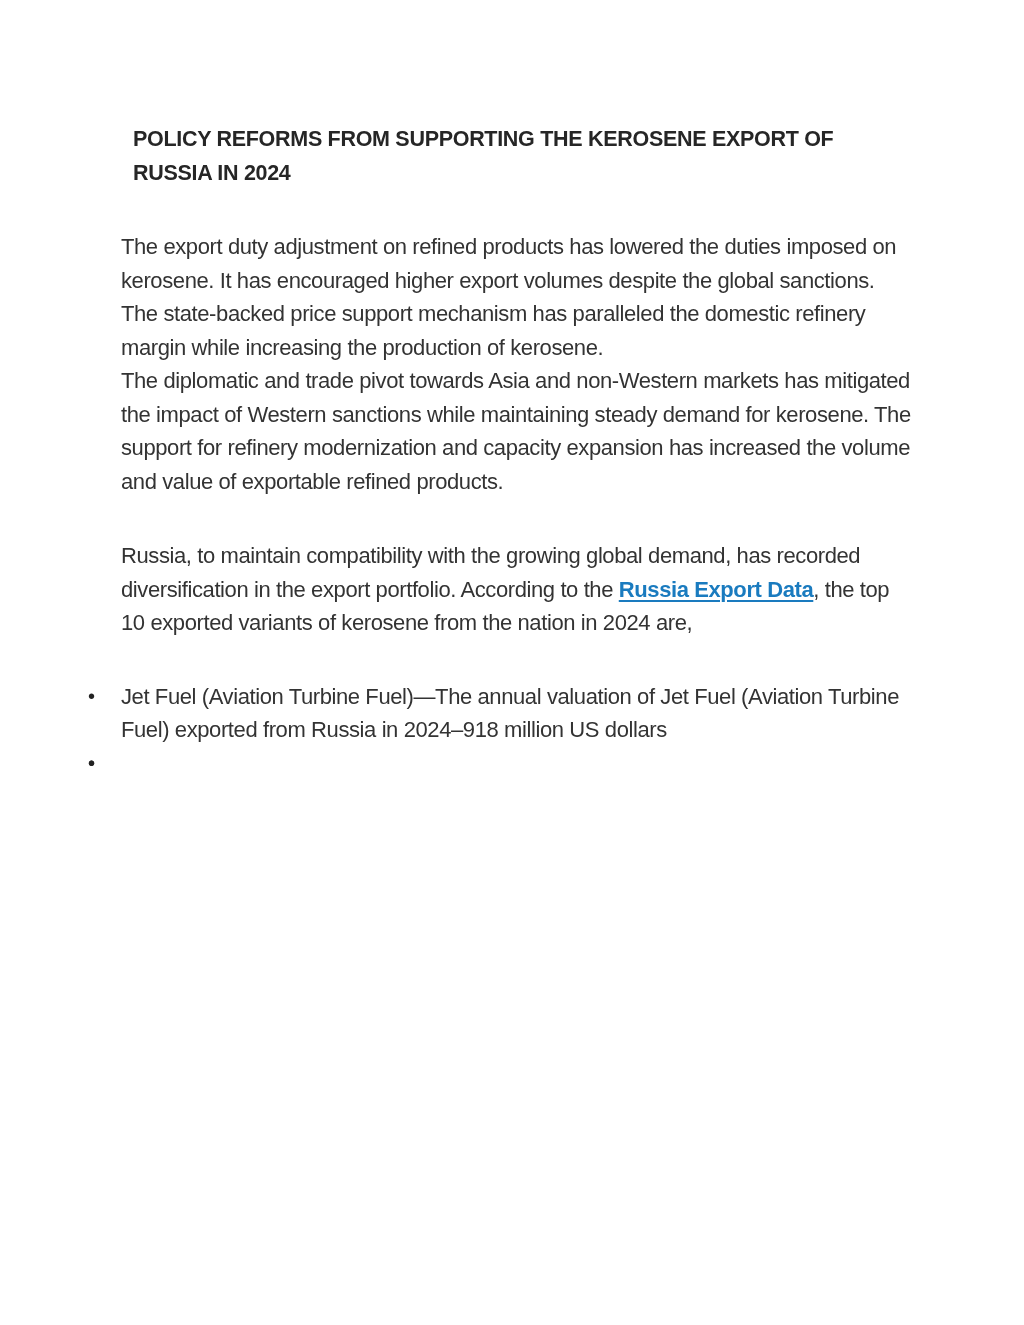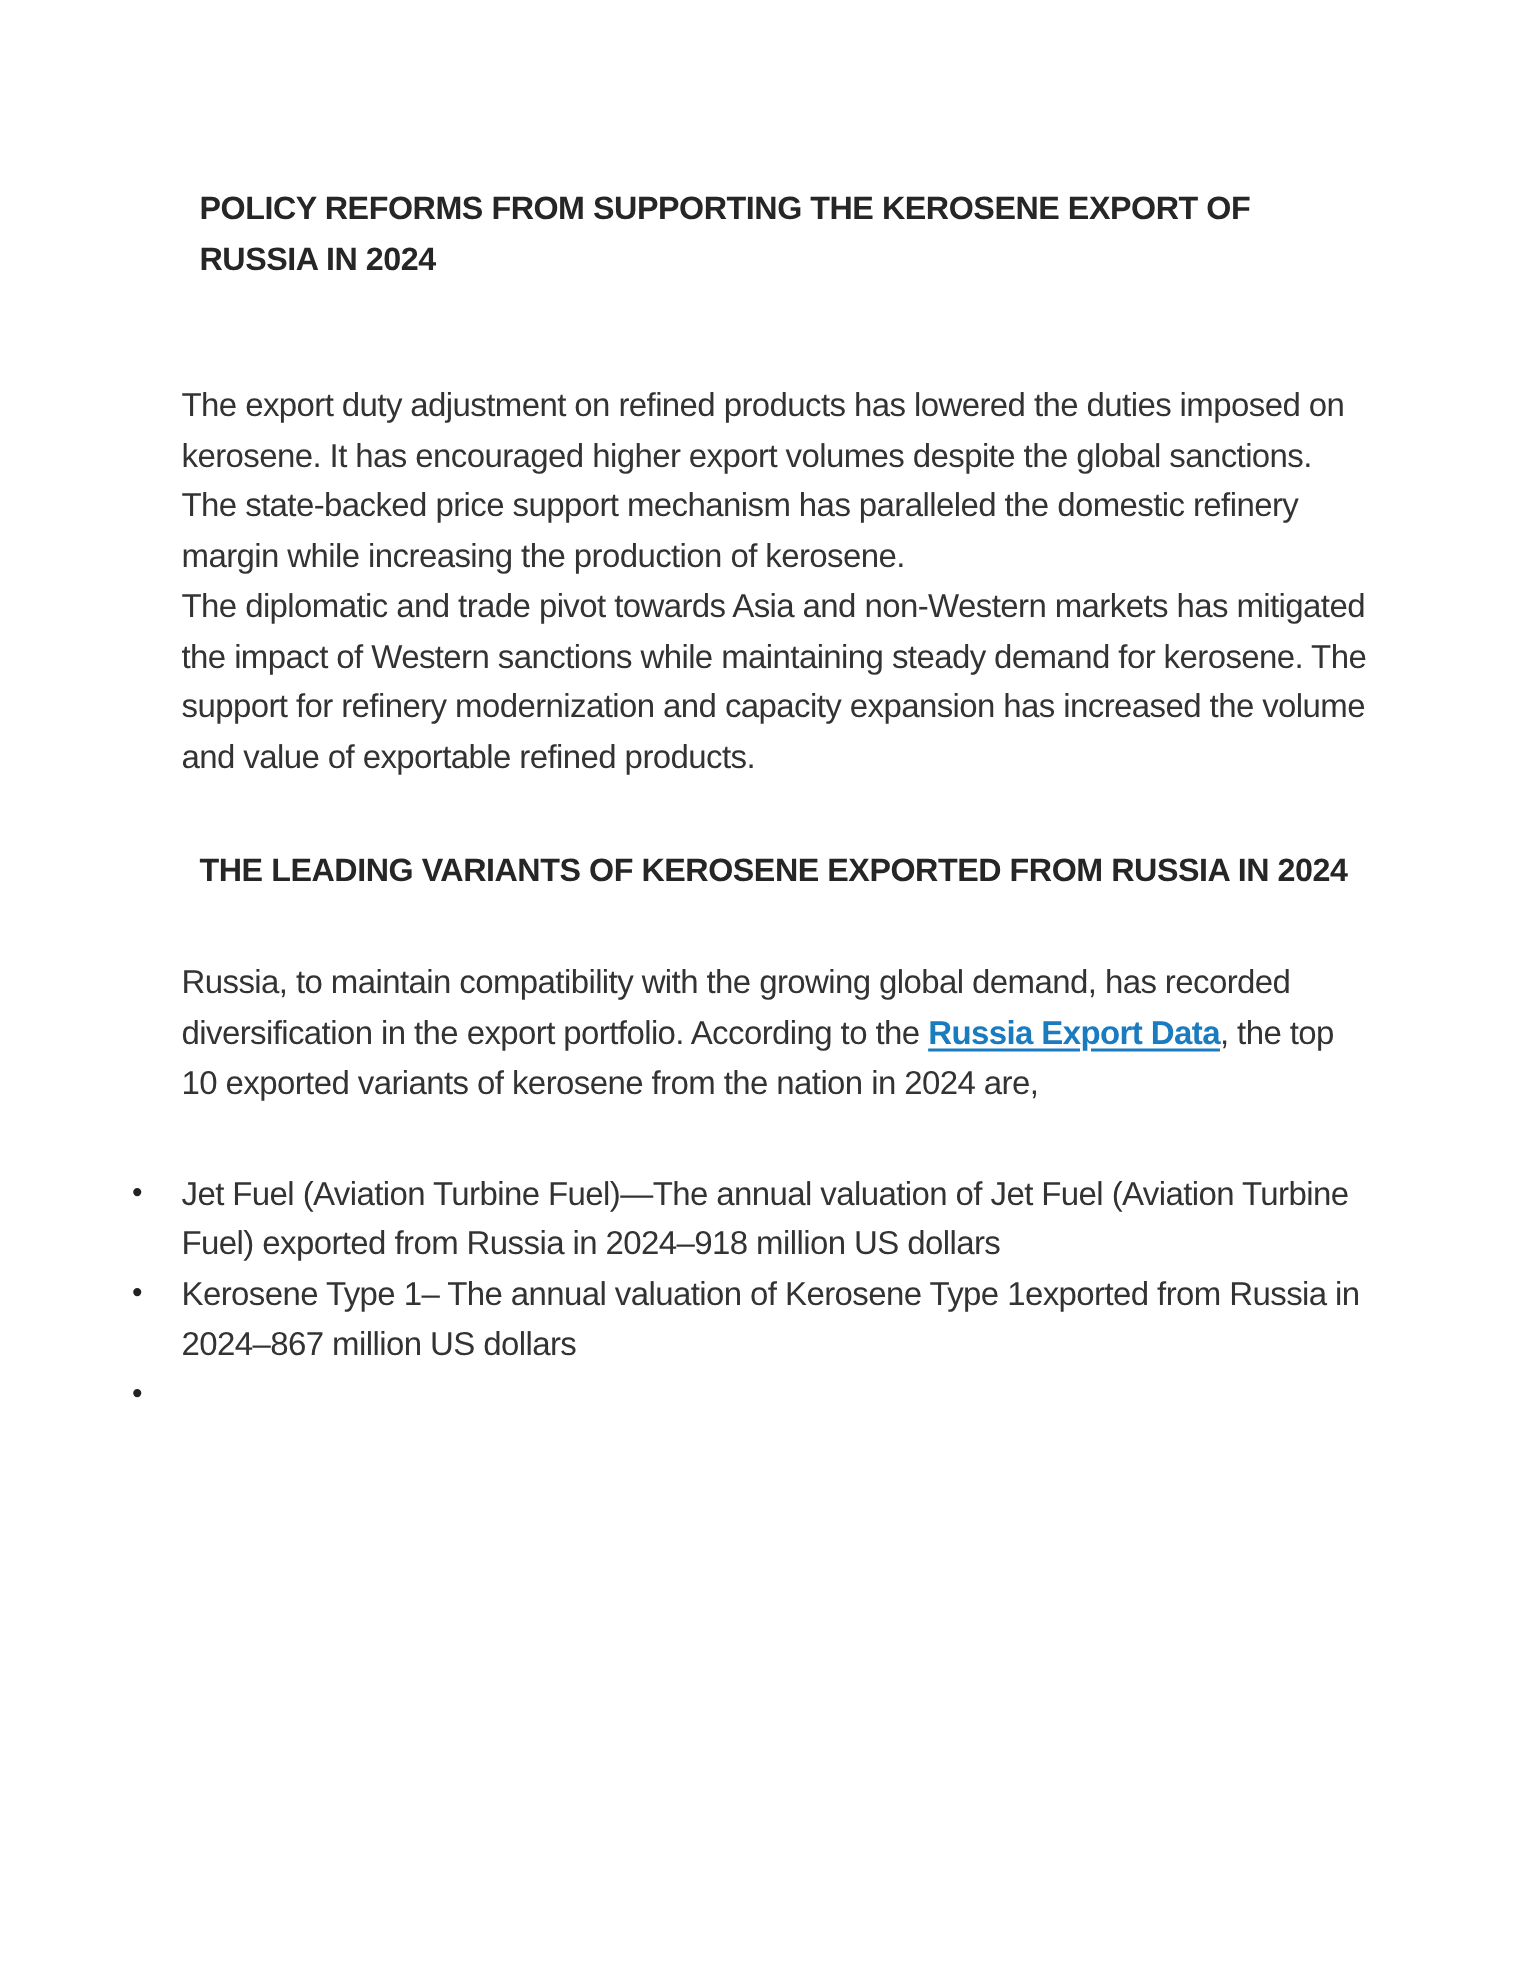--- a/index.html
+++ b/index.html
@@ -31,21 +31,21 @@
       letter-spacing: -0.3px;
     }
     .heading.h1 { margin-top: 2px; }
     .para {
       font-size: 22px;
       line-height: 33.5px;
       color: #333333;
       margin: 0;
       letter-spacing: -0.4px;
     }
-    .p1 { margin-top: 63px; }
+    .p1 { margin-top: 40px; }
     .p2 { }
     .h2 { margin-top: 42px; }
     .p3 { margin-top: 41px; }
     .link {
       color: #1a7bbf;
       font-weight: bold;
       text-decoration: underline;
       text-underline-offset: 3px;
       cursor: pointer;
     }
@@ -73,31 +73,29 @@
 <body>
 
 <div class="page">
 
   <h2 class="heading h1">POLICY REFORMS FROM SUPPORTING THE KEROSENE EXPORT OF RUSSIA IN 2024</h2>
 
   <p class="para p1">The export duty adjustment on refined products has lowered the duties imposed on kerosene. It has encouraged higher export volumes despite the global sanctions. The state-backed price support mechanism has paralleled the domestic refinery margin while increasing the production of kerosene.</p>
 
   <p class="para p2">The diplomatic and trade pivot towards Asia and non-Western markets has mitigated the impact of Western sanctions while maintaining steady demand for kerosene. The support for refinery modernization and capacity expansion has increased the volume and value of exportable refined products.</p>
 
-  <h2 class="heading h2">THE LEADING VARIANTS OF KEROSENE EXPORTED FROM RUSSIA IN 2024</h2>
 
   <p class="para p3"><span>Russia, to maintain compatibility with the growing global demand, has recorded diversification in the export portfolio. According to the </span><a class="link">Russia Export Data</a><span>, the top 10 exported variants of kerosene from the nation in 2024 are,</span></p>
 
   <ul class="bullets">
     <li class="bullet-item">
       <span class="bullet-dot">•</span>
       <span>Jet Fuel (Aviation Turbine Fuel)—The annual valuation of Jet Fuel (Aviation Turbine Fuel) exported from Russia in 2024–918 million US dollars</span>
     </li>
     <li class="bullet-item">
       <span class="bullet-dot">•</span>
-      <span>Kerosene Type 1– The annual valuation of Kerosene Type 1exported from Russia in 2024–867 million US dollars</span>
     </li>
     <li class="bullet-item">
       <span class="bullet-dot">•</span>
     </li>
   </ul>
 
 </div>
 
 </body></html>

